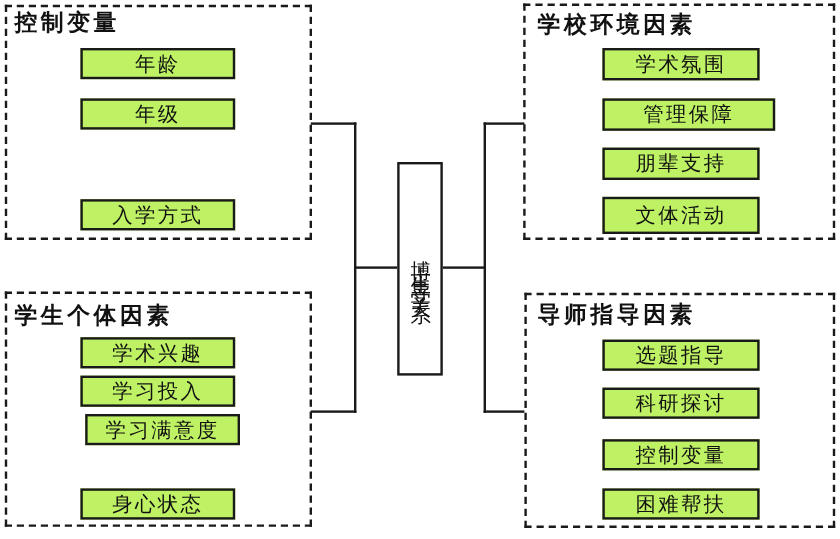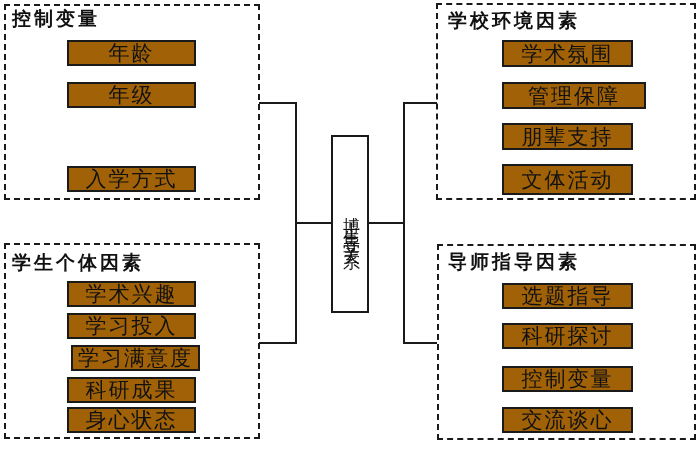--- a/index.html
+++ b/index.html
@@ -1,32 +1,32 @@
 <!DOCTYPE html>
 <html style="--line: #1a1a1a; --bg: #ffffff; --txt: #111111;"><head>
 <meta charset="utf-8">
 <style>
   html,body{margin:0;padding:0;background:#ffffff;}
   .canvas{
     position:relative;width:700px;height:449px;background:var(--bg,#ffffff);
-    font-family:Liberation Mono, monospace;color:var(--txt,#111111);
+    font-family:Liberation Sans, sans-serif;color:var(--txt,#111111);
     overflow:hidden;
   }
   .dashed-group{
     position:absolute;box-sizing:border-box;
     border:2px dashed var(--line,#1a1a1a);background:transparent;
   }
   .group-title{
     position:absolute;font-size:19px;font-weight:bold;white-space:nowrap;
     letter-spacing:3px;line-height:22px;
   }
   .item-box{
     position:absolute;box-sizing:border-box;border:2px solid var(--line,#222222);
-    background:#a16207;display:flex;align-items:center;justify-content:center;
-    font-size:21px;letter-spacing:2px;white-space:nowrap;
+    background:#bef264;display:flex;align-items:center;justify-content:center;
+    font-size:17px;letter-spacing:2px;white-space:nowrap;
   }
   .center-box{
     position:absolute;left:331px;top:135px;width:38px;height:178px;
     box-sizing:border-box;border:2px solid var(--line,#222222);background:#ffffff;
     display:flex;align-items:center;justify-content:center;
   }
   .center-label{
     writing-mode:vertical-lr;text-orientation:upright;
     font-size:17px;letter-spacing:6px;line-height:34px;
   }
@@ -50,30 +50,29 @@
     <div class="item-box" style="left:64px;top:77px;width:144px;height:27px">管理保障</div>
     <div class="item-box" style="left:64px;top:118px;width:131px;height:27px">朋辈支持</div>
     <div class="item-box" style="left:64px;top:159px;width:131px;height:31px">文体活动</div>
   </div>
 
   <div class="dashed-group" style="left:4px;top:243px;width:256px;height:196px">
     <div class="group-title" style="left:6px;top:8px">学生个体因素</div>
     <div class="item-box" style="left:61px;top:36px;width:129px;height:26px">学术兴趣</div>
     <div class="item-box" style="left:61px;top:68px;width:129px;height:26px">学习投入</div>
     <div class="item-box" style="left:65px;top:100px;width:129px;height:26px">学习满意度</div>
-    <div class="item-box" style="left:61px;top:132px;width:129px;height:26px">科研成果</div>
     <div class="item-box" style="left:61px;top:162px;width:129px;height:26px">身心状态</div>
   </div>
 
   <div class="dashed-group" style="left:437px;top:244px;width:259px;height:196px">
     <div class="group-title" style="left:9px;top:6px">导师指导因素</div>
     <div class="item-box" style="left:63px;top:37px;width:131px;height:26px">选题指导</div>
     <div class="item-box" style="left:63px;top:77px;width:131px;height:26px">科研探讨</div>
     <div class="item-box" style="left:63px;top:120px;width:131px;height:26px">控制变量</div>
-    <div class="item-box" style="left:63px;top:161px;width:131px;height:26px">交流谈心</div>
+    <div class="item-box" style="left:63px;top:161px;width:131px;height:26px">困难帮扶</div>
   </div>
 
   <div class="center-box">
     <div class="center-label">博士生导学关系</div>
   </div>
 
   <div class="line" style="left:259px;top:102px;width:38px;height:2px"></div>
   <div class="line" style="left:259px;top:342px;width:38px;height:2px"></div>
   <div class="line" style="left:295px;top:102px;width:2px;height:242px"></div>
   <div class="line" style="left:295px;top:222px;width:36px;height:2px"></div>

